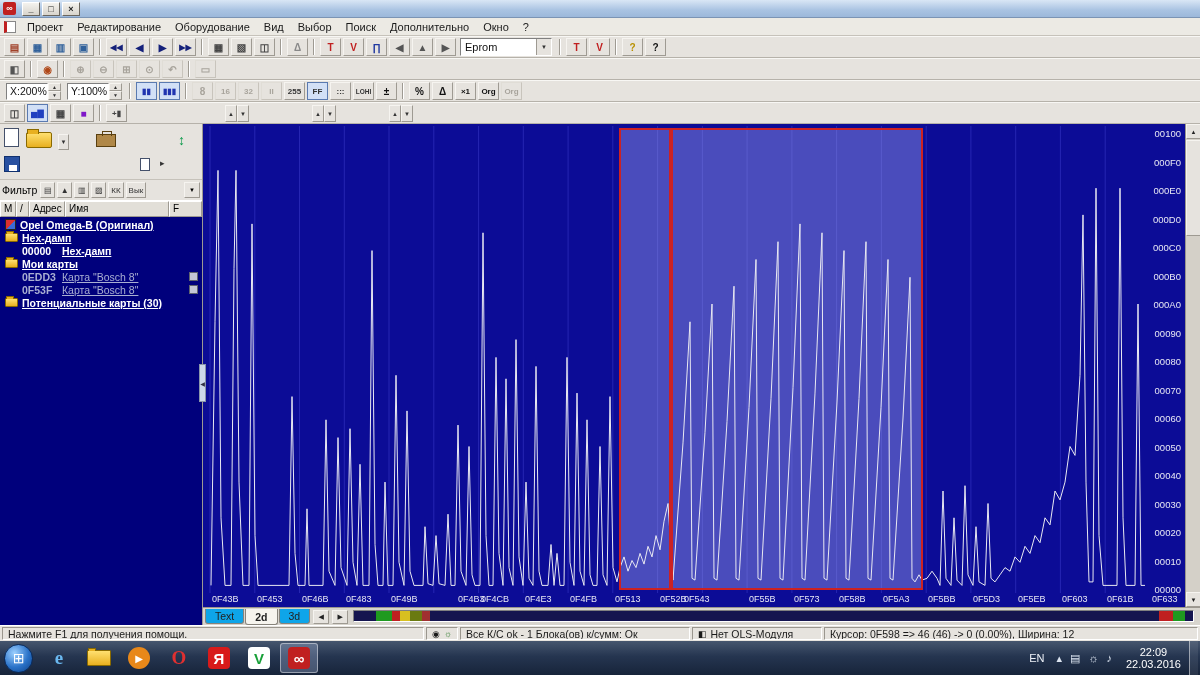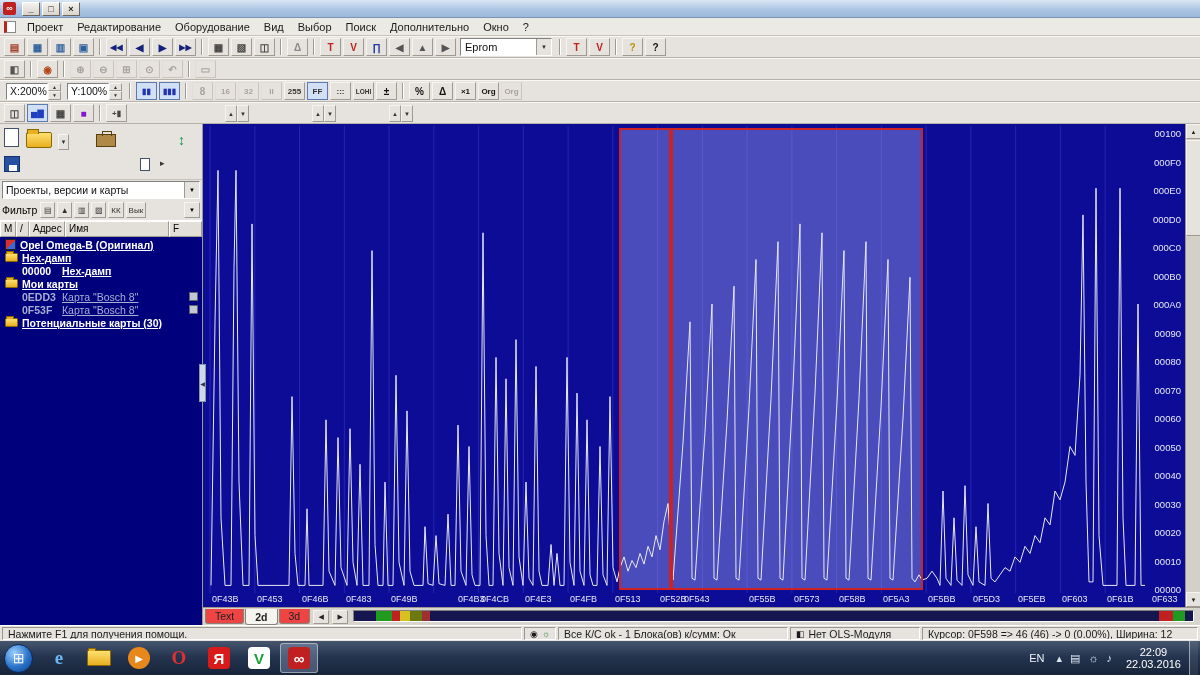--- a/index.html
+++ b/index.html
@@ -106,21 +106,21 @@
   .x-label { position:absolute; top:1px; color:#e8e8f4; font-size:9px; white-space:nowrap; }
   .y-axis { position:absolute; left:944px; top:0; width:38px; height:483px; }
   .y-label { position:absolute; left:0; width:34px; text-align:right; color:#e8e8f4; font-size:9.5px; }
   .v-scroll { position:absolute; right:0; top:0; width:15px; height:483px; background:#d4d0c8; border-left:1px solid #9a968e; }
   .vs-btn { position:absolute; left:0; width:15px; height:15px; background:#e6e3de; border:1px solid;
     border-color:#f6f4f0 #9e9a92 #9e9a92 #f6f4f0; font-size:6px; display:flex; align-items:center; justify-content:center; color:#222; }
   .vs-thumb { position:absolute; left:0; top:16px; width:15px; height:96px; background:#e6e3de; border:1px solid;
     border-color:#f6f4f0 #9e9a92 #9e9a92 #f6f4f0; }
   .tabstrip { position:absolute; left:0; bottom:0; width:100%; height:18px; background:#d8d5ce;
     border-top:1px solid #9a968e; display:flex; align-items:flex-start; padding:1px 2px 0 2px; }
-  .tab { height:15px; padding:0 9px; background:#ef4444; border:1px solid #87837b; border-top:none;
+  .tab { height:15px; padding:0 9px; background:#0ea5e9; border:1px solid #87837b; border-top:none;
     border-radius:0 0 3px 3px; font-size:10.5px; display:flex; align-items:center; margin-right:1px; color:#222; }
   .tab.active { background:#f6f4ee; font-weight:bold; height:16px; }
   .tab-nav { width:16px; height:14px; margin:1px 1px 0 2px; background:#e6e3de; border:1px solid;
     border-color:#f6f4f0 #9e9a92 #9e9a92 #f6f4f0; font-size:7px; display:flex; align-items:center; justify-content:center; color:#222; }
   .block-strip { flex:1; height:12px; margin:1px 4px 0 4px; border:1px solid; border-color:#808080 #fff #fff #808080;
     background:#15154f; display:flex; overflow:hidden; }
   .strip-seg { height:100%; flex:none; }
 
   
   .statusbar { height:16px; flex:none; background:#e6e3de; border-top:1px solid #fff; display:flex; gap:2px; padding:1px 2px; }
@@ -301,26 +301,20 @@
         <span class="pad-btn" style="left:178px;top:8px">
             <span class="ic-sync">↕</span>
           </span>
         <span class="pad-btn" style="left:4px;top:32px">
             <span class="ic-floppy"></span>
           </span>
         <span class="pad-btn" style="left:140px;top:34px">
             <span class="ic-page sm"></span>
           </span>
         <span class="pad-btn" style="left:160px;top:34px;font-size:9px;color:#333">▸</span>
-      </div>
-      <div class="side-combo">
-        <span class="combo">
-          <span class="txt">Проекты, версии и карты</span>
-          <span class="arr">▼</span>
-        </span>
       </div>
       <div class="filter-row">
         <span class="filter-label">Фильтр</span>
         <span style="display:flex;align-items:center;" id="filter-btns">
             <span class="f-btn">▤</span>
             <span class="f-btn">▲</span>
             <span class="f-btn">▥</span>
             <span class="f-btn">▨</span>
             <span class="f-btn">КК</span>
             <span class="f-btn">Вык</span>
@@ -482,21 +476,21 @@
     <span class="sb-seg sb-help">Нажмите F1 для получения помощи.</span>
     <span class="sb-seg">
       <span class="sb-ico">◉</span>
       <span class="sb-ico" style="color:#2a7a2a;margin-right:0">☼</span>
     </span>
     <span class="sb-seg" style="width:230px">Все К/С ok - 1 Блока(ов) к/сумм: Ок</span>
     <span class="sb-seg" style="width:130px">
       <span class="sb-ico">◧</span>
       <span>Нет OLS-Модуля</span>
     </span>
-    <span class="sb-seg" style="width:276px">Курсор: 0F598 =&gt; 46 (46) -&gt; 0 (0.00%), Ширина: 12</span>
+    <span class="sb-seg" style="width:374px">Курсор: 0F598 =&gt; 46 (46) -&gt; 0 (0.00%), Ширина: 12</span>
   </div>
 
   <div class="taskbar">
     <span class="start-orb">⊞</span>
     <span class="task-apps">
         <div class="task-app">
           <span class="text-icon" style="color: rgb(106, 184, 240);">e</span>
         </div>
         <div class="task-app">
           <span class="folder-icon big"></span>

